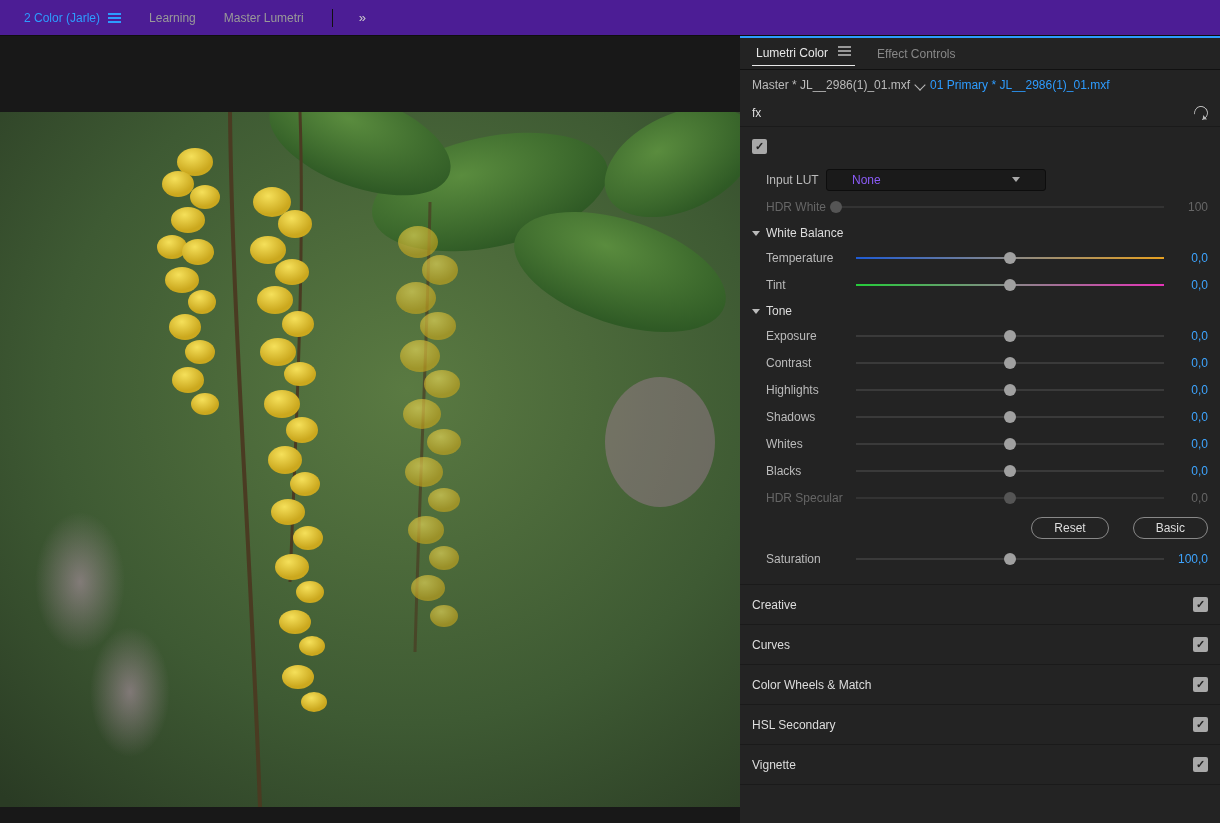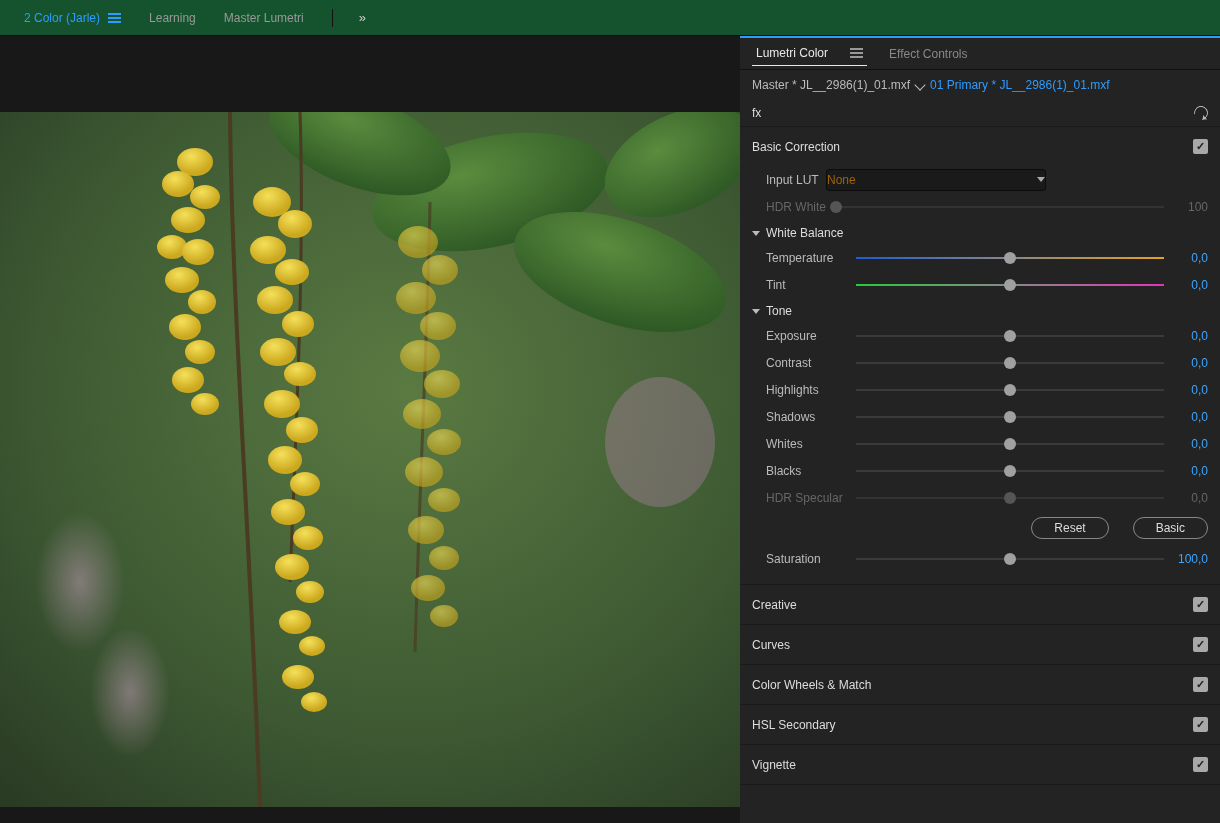--- a/index.html
+++ b/index.html
@@ -1,46 +1,46 @@
 <!DOCTYPE html>
 <html><head>
 <meta charset="utf-8">
 <style>
 *{margin:0;padding:0;box-sizing:border-box;font-family:"Segoe UI",Arial,sans-serif;font-size:12px;-webkit-font-smoothing:antialiased}
 body{background:#181818;color:#b8b8b8;width:1220px;height:823px;overflow:hidden;position:relative}
-.topbar{height:36px;background:#14532d;display:flex;align-items:center;padding:0 10px;border-bottom:1px solid #0f0f0f}
+.topbar{height:36px;background:#4c1d95;display:flex;align-items:center;padding:0 10px;border-bottom:1px solid #0f0f0f}
 .ws-tab{padding:6px 14px;color:#999;cursor:pointer;display:flex;align-items:center;gap:6px}
 .ws-tab.active{color:#2d9cff}
 .ws-over{margin-left:12px;color:#ccc;font-size:13px}
 .content{position:absolute;top:36px;left:0;right:0;bottom:0;display:flex}
 .viewer{width:740px;background:#181818;position:relative;display:flex;align-items:center;justify-content:center;overflow:hidden}
 .viewer svg{width:740px;height:695px;display:block;margin-top:60px}
 .panel{flex:1;background:#232323;border-top:2px solid #2d9cff;display:flex;flex-direction:column;overflow-y:auto}
 .panel-tabs{height:32px;display:flex;align-items:center;gap:4px;padding:0 12px;border-bottom:1px solid #111}
-.ptab{color:#888;padding:4px 4px;cursor:pointer;display:flex;align-items:center;gap:20px}
+.ptab{color:#888;padding:4px 4px;cursor:pointer;display:flex;gap:8px}
 .ptab.active{color:#e8e8e8;border-bottom:1px solid #e8e8e8;margin-bottom:-1px;padding-bottom:5px}
 .hamburger{display:inline-block;width:13px;height:10px;border-top:2px solid #999;border-bottom:2px solid #999;position:relative;margin-left:2px}
 .hamburger:before{content:"";position:absolute;top:2px;left:0;right:0;height:2px;background:#999}
 .hamburger.blue{border-color:#2d9cff}.hamburger.blue:before{background:#2d9cff}
 .clip-line{padding:8px 12px;color:#bbb;display:flex;align-items:center;}
 .clip-active{color:#2d9cff}
 .fx-line{padding:6px 12px;display:flex;align-items:center;justify-content:space-between;border-bottom:1px solid #1a1a1a;color:#ddd}
 .reset-ic{display:inline-block;width:14px;height:14px;border:1.5px solid #bbb;border-radius:50%;border-bottom-color:transparent;position:relative;transform:rotate(35deg)}
 .reset-ic:after{content:"";position:absolute;right:-2px;bottom:-1px;border:3px solid transparent;border-top-color:#bbb;transform:rotate(15deg)}
 .section{border-bottom:1px solid #1a1a1a}
 .sec-head{padding:12px 12px;display:flex;align-items:center;justify-content:space-between;color:#ddd}
 .sec-title{flex:1}
 .checkbox{width:15px;height:15px;background:#a8a8a8;border-radius:2px;display:flex;align-items:center;justify-content:center;color:#222;font-weight:bold;font-size:11px}
 .sec-body{padding:0 12px 12px}
 .row{display:flex;align-items:center;height:27px}
 .label{width:80px;color:#bbb;font-size:12px}
 .label.disabled{color:#666}
 .caret{display:inline-block;width:0;height:0;border-left:4px solid transparent;border-right:4px solid transparent;border-top:5px solid #bbb;margin-right:6px;vertical-align:1px}
 .subhead{color:#ddd;margin:6px 0 4px;display:flex;align-items:center}
-.dropdown{flex:1;max-width:220px;height:22px;background:#1a1a1a;border:1px solid #0d0d0d;border-radius:3px;color:#a16207;padding:0 0;display:flex;align-items:center;justify-content:space-between}
+.dropdown{flex:1;max-width:220px;height:22px;background:#1a1a1a;border:1px solid #0d0d0d;border-radius:3px;color:#8b5cf6;padding:0 25px;display:flex;align-items:center;justify-content:space-between}
 .dropdown:after{content:"";border-left:4px solid transparent;border-right:4px solid transparent;border-top:5px solid #aaa}
 .slider-wrap{flex:1;margin:0 10px;position:relative;height:12px;display:flex;align-items:center}
 .track{width:100%;height:2px;background:#3a3a3a;position:relative}
 .track.disabled{background:#333}
 .thumb{position:absolute;top:50%;transform:translate(-50%,-50%);width:12px;height:12px;border-radius:50%;background:#a0a0a0}
 .thumb.disabled{background:#555}
 .value{width:34px;text-align:right;color:#3ea5ff;font-size:12px}
 .value.disabled{color:#666}
 .track-grad-temp{background:linear-gradient(90deg,#1e5bd4,#888 50%,#e6a020)}
 .track-grad-tint{background:linear-gradient(90deg,#2bc e2b,#2bce2b 0,#2bce2b,#888 50%,#e230b0)}
@@ -178,21 +178,20 @@
       <span class="clip-active">01 Primary * JL__2986(1)_01.mxf</span>
     </div>
 
     <div class="fx-line">
       <span>fx</span>
       <span class="reset-ic"></span>
     </div>
 
     <div class="section">
       <div class="sec-head">
-        <span class="sec-title">Basic Correction</span>
         <span class="checkbox">✓</span>
       </div>
       <div class="sec-body">
         <div class="row" style="padding-left:14px">
           <span class="label" style="width:60px">Input LUT</span>
           <div class="dropdown">
               <span>None</span>
             </div>
         </div>
         <div class="row" style="padding-left:14px">

